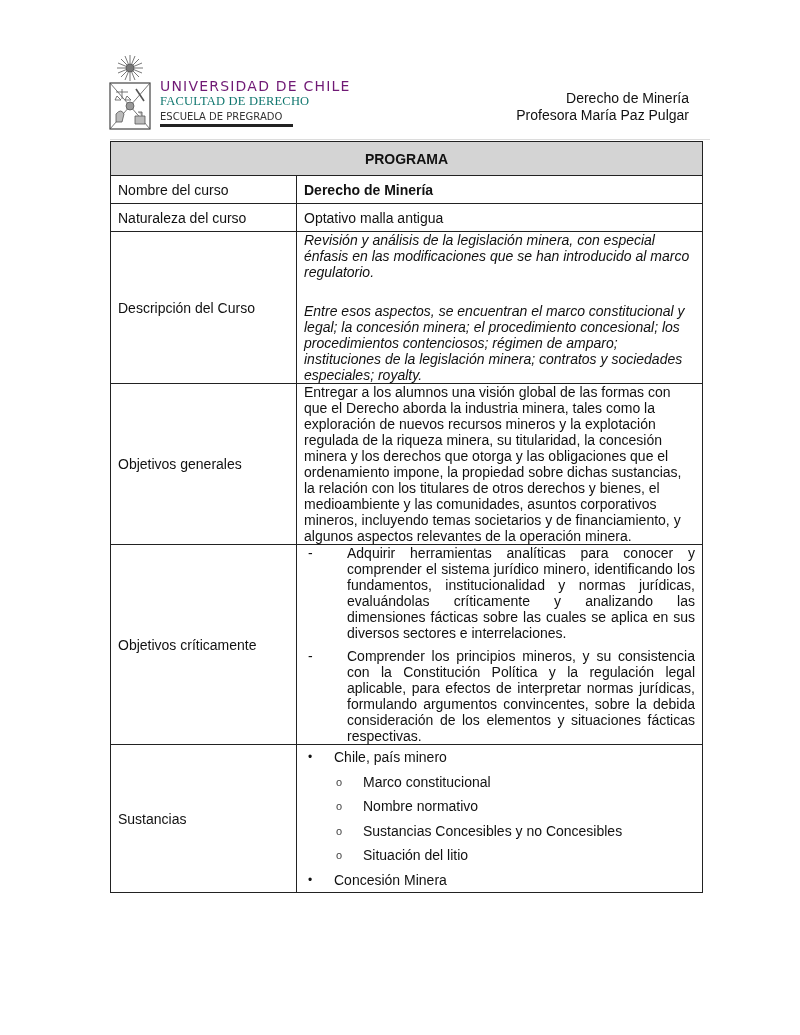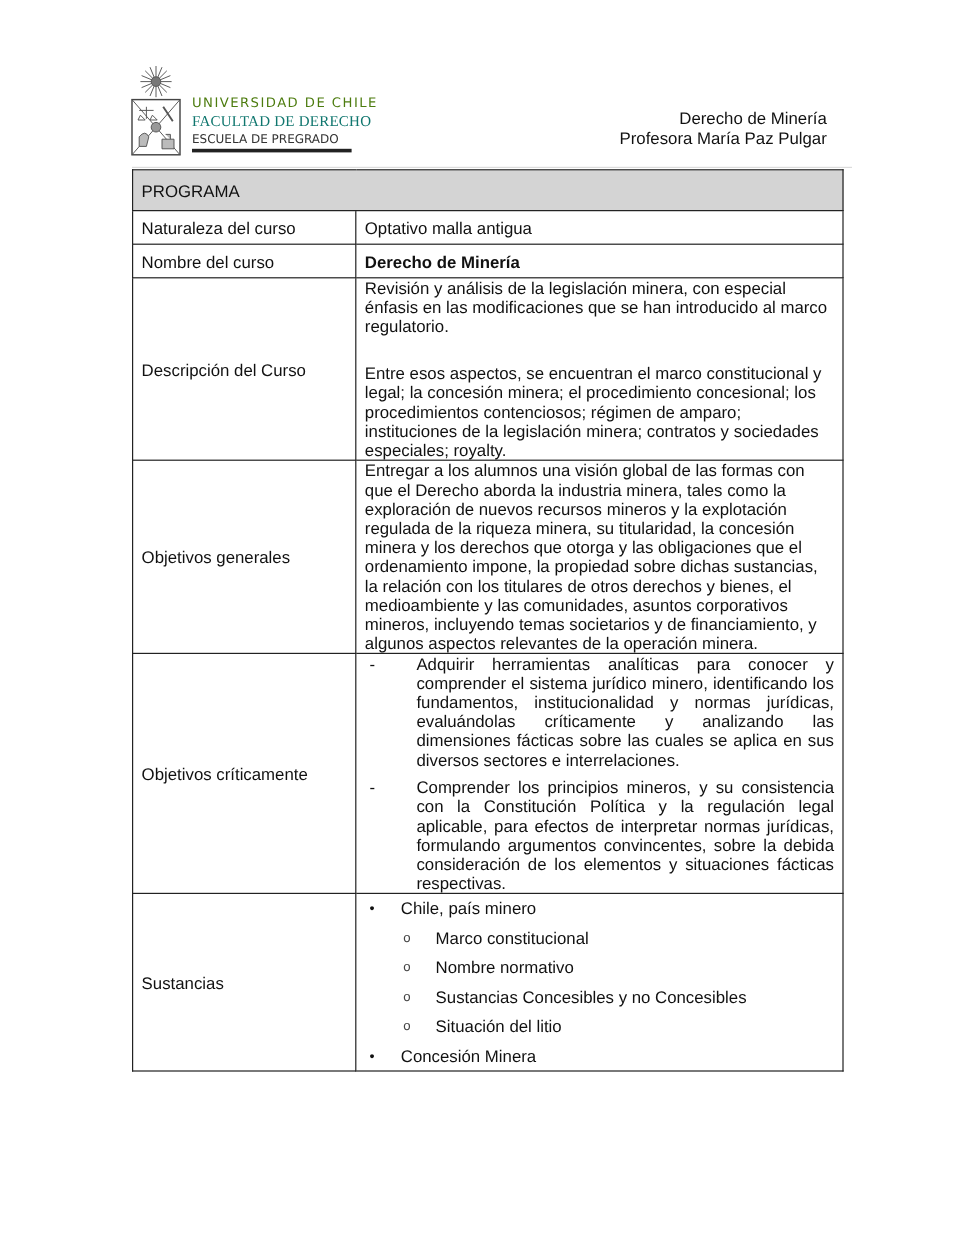--- a/index.html
+++ b/index.html
@@ -1,33 +1,33 @@
 <!DOCTYPE html>
 <html><head>
 <meta charset="utf-8">
 <style>
   html, body { margin: 0; padding: 0; background: #ffffff; }
   body { width: 800px; height: 1035px; position: relative; font-family: "Liberation Sans", "DejaVu Sans", sans-serif; color: #111; overflow: hidden; }
   .header { position: absolute; left: 0; top: 0; width: 800px; height: 140px; }
   .logo { position: absolute; left: 108px; top: 52px; width: 44px; height: 80px; }
   .uni-block { position: absolute; left: 160px; top: 78px; }
-  .uni-name { font-family: "DejaVu Sans", sans-serif; font-size: 11px; letter-spacing: 1.2px; color: #4d7c0f; line-height: 16px; }
+  .uni-name { font-family: "DejaVu Sans", sans-serif; font-size: 14px; letter-spacing: 1.2px; color: #701a75; line-height: 16px; }
   .fac-name { font-family: Liberation Serif, serif; font-size: 12.5px; color: #0f766e; line-height: 15px; letter-spacing: 0.2px; }
   .esc-name { font-family: "DejaVu Sans", sans-serif; font-size: 10px; color: #333; line-height: 11px; margin-top: 2px; }
   .uni-bar { position: absolute; left: 160px; top: 124px; width: 133px; height: 3px; background: #222; }
   .header-right { position: absolute; right: 111px; top: 90px; text-align: right; font-size: 14px; line-height: 17px; color: #111; }
   .header-rule { position: absolute; left: 110px; top: 139px; width: 600px; height: 1px; background: #dcdcdc; }
 
   table.prog { position: absolute; left: 110px; top: 141px; width: 593px; border-collapse: collapse; table-layout: fixed; }
   table.prog td { border: 1.3px solid #222; font-size: 14px; line-height: 16px; vertical-align: middle; padding: 0 7px; }
-  td.hdr { background: #d4d4d4; font-weight: normal; height: 33px; }
+  td.hdr { background: #d4d4d4; text-align: center; font-weight: bold; height: 33px; }
   td.lbl { width: 172px; }
   tr.short td { height: 27px; }
   .bold { font-weight: bold; }
-  .para { margin: 0; }
+  .para { margin: 0; font-style: italic; }
   .para + .para { margin-top: 23px; }
   td.desc { padding-top: 1px; padding-bottom: 3px; }
   td.gen { padding-top: 3px; padding-bottom: 3px; }
   .dash-item { display: flex; text-align: justify; }
   .dash-item + .dash-item { margin-top: 7px; }
   .dash { width: 23px; flex: none; padding-left: 4px; box-sizing: border-box; }
   .dash-text { flex: 1; text-align: justify; margin-left: 20px; }
   td.spec { padding-top: 3px; padding-bottom: 4px; }
   td.cont { padding-top: 2px; padding-bottom: 2px; }
   .bl { display: flex; align-items: center; height: 24.5px; }
@@ -78,26 +78,26 @@
 <table class="prog">
   <colgroup>
       <col style="width:186px">
       <col>
     </colgroup>
   <tbody>
       <tr>
     <td colspan="2" class="hdr">PROGRAMA</td>
   </tr>
   <tr class="short">
+    <td class="lbl">Nombre del curso</td>
+    <td class="bold">Derecho de Minería</td>
+  </tr>
+  <tr class="short">
     <td class="lbl">Naturaleza del curso</td>
     <td>Optativo malla antigua</td>
-  </tr>
-  <tr class="short">
-    <td class="lbl">Nombre del curso</td>
-    <td class="bold">Derecho de Minería</td>
   </tr>
   <tr>
     <td class="lbl">Descripción del Curso</td>
     <td class="desc">
       <p class="para">Revisión y análisis de la legislación minera, con especial énfasis en las modificaciones que se han introducido al marco regulatorio.</p>
       <p class="para">Entre esos aspectos, se encuentran el marco constitucional y legal; la concesión minera; el procedimiento concesional; los procedimientos contenciosos; régimen de amparo; instituciones de la legislación minera; contratos y sociedades especiales; royalty.</p>
     </td>
   </tr>
   <tr>
     <td class="lbl">Objetivos generales</td>

